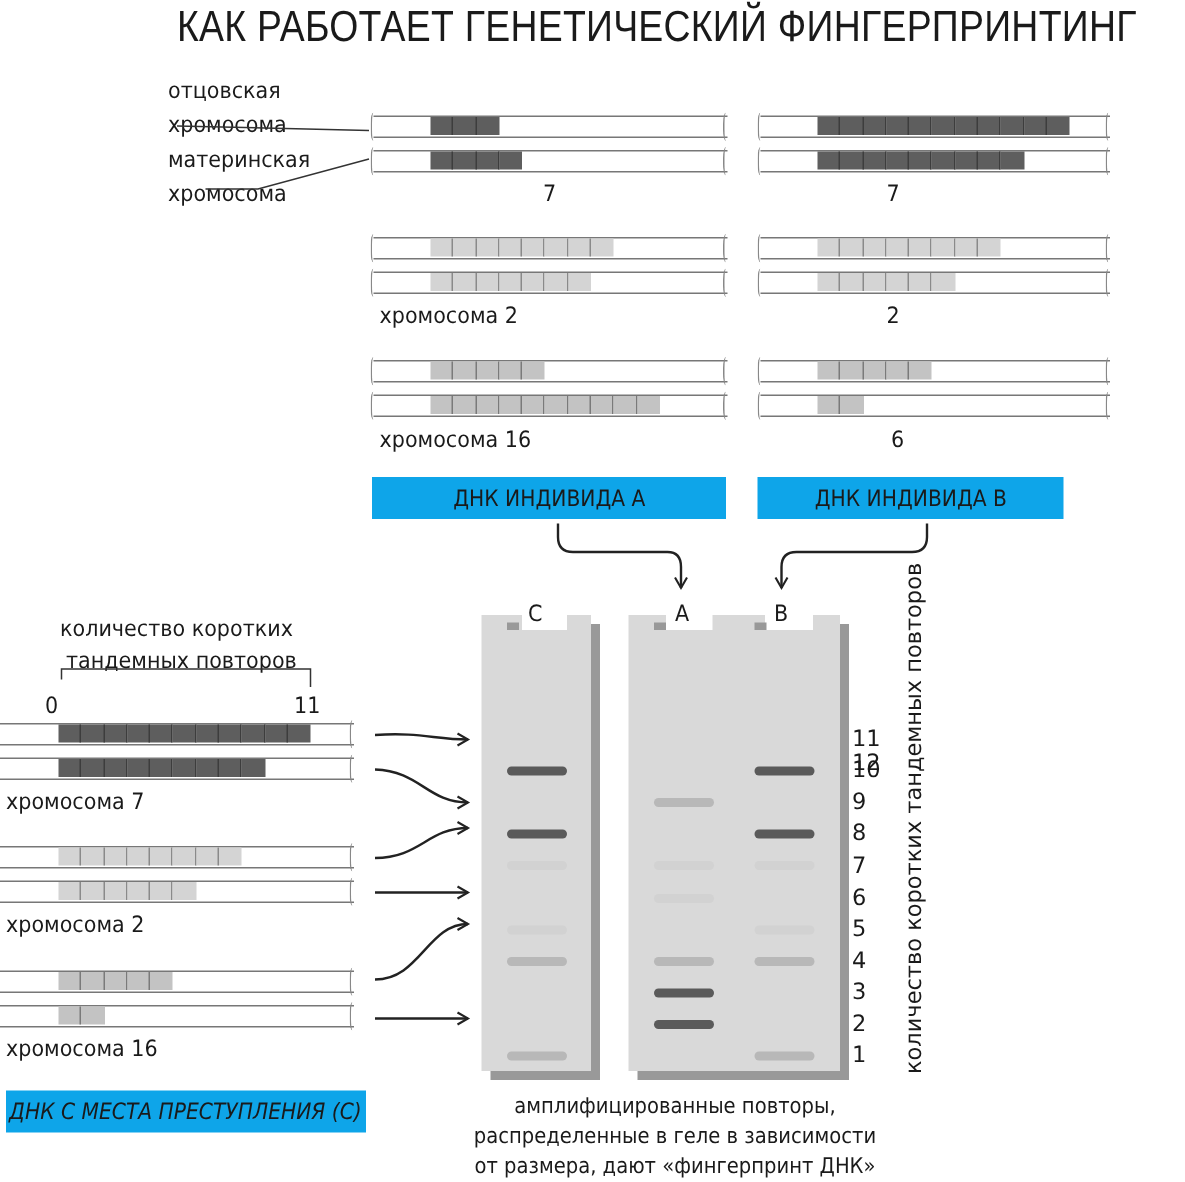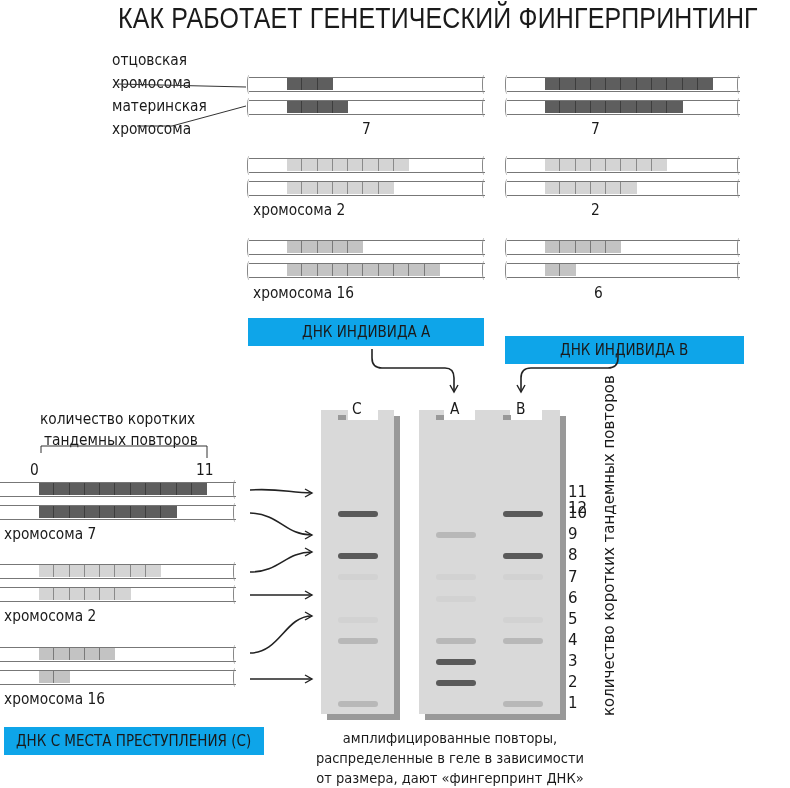--- a/index.html
+++ b/index.html
@@ -178,24 +178,24 @@
         <span></span>
         <span></span>
       </div>
     </div>
   <div class="abs lbl" style="left:594px;top:284px;">6</div>
 </div>
 
 <div class="banner" style="left:248px;top:318px;width:236px;">
     <span>ДНК ИНДИВИДА А</span>
   </div>
-<div class="banner" style="left:505px;top:336px;width:239px;">
+<div class="banner" style="left:505px;top:318px;width:204px;">
     <span>ДНК ИНДИВИДА В</span>
   </div>
-<div class="banner" style="left:4px;top:727px;width:260px;">
+<div class="banner" style="left:4px;top:727px;width:240px;font-style:italic;">
     <span>ДНК С МЕСТА ПРЕСТУПЛЕНИЯ (С)</span>
   </div>
 
 <div class="abs lbl" style="left:40px;top:410px;">количество коротких</div>
 <div class="abs lbl" style="left:44px;top:431px;">тандемных повторов</div>
 <div class="abs lbl" style="left:30px;top:461px;">0</div>
 <div class="abs lbl" style="left:196px;top:461px;">11</div>
 
 <div>
   <div class="chrom" style="left:0px;top:482px;width:236px;">

